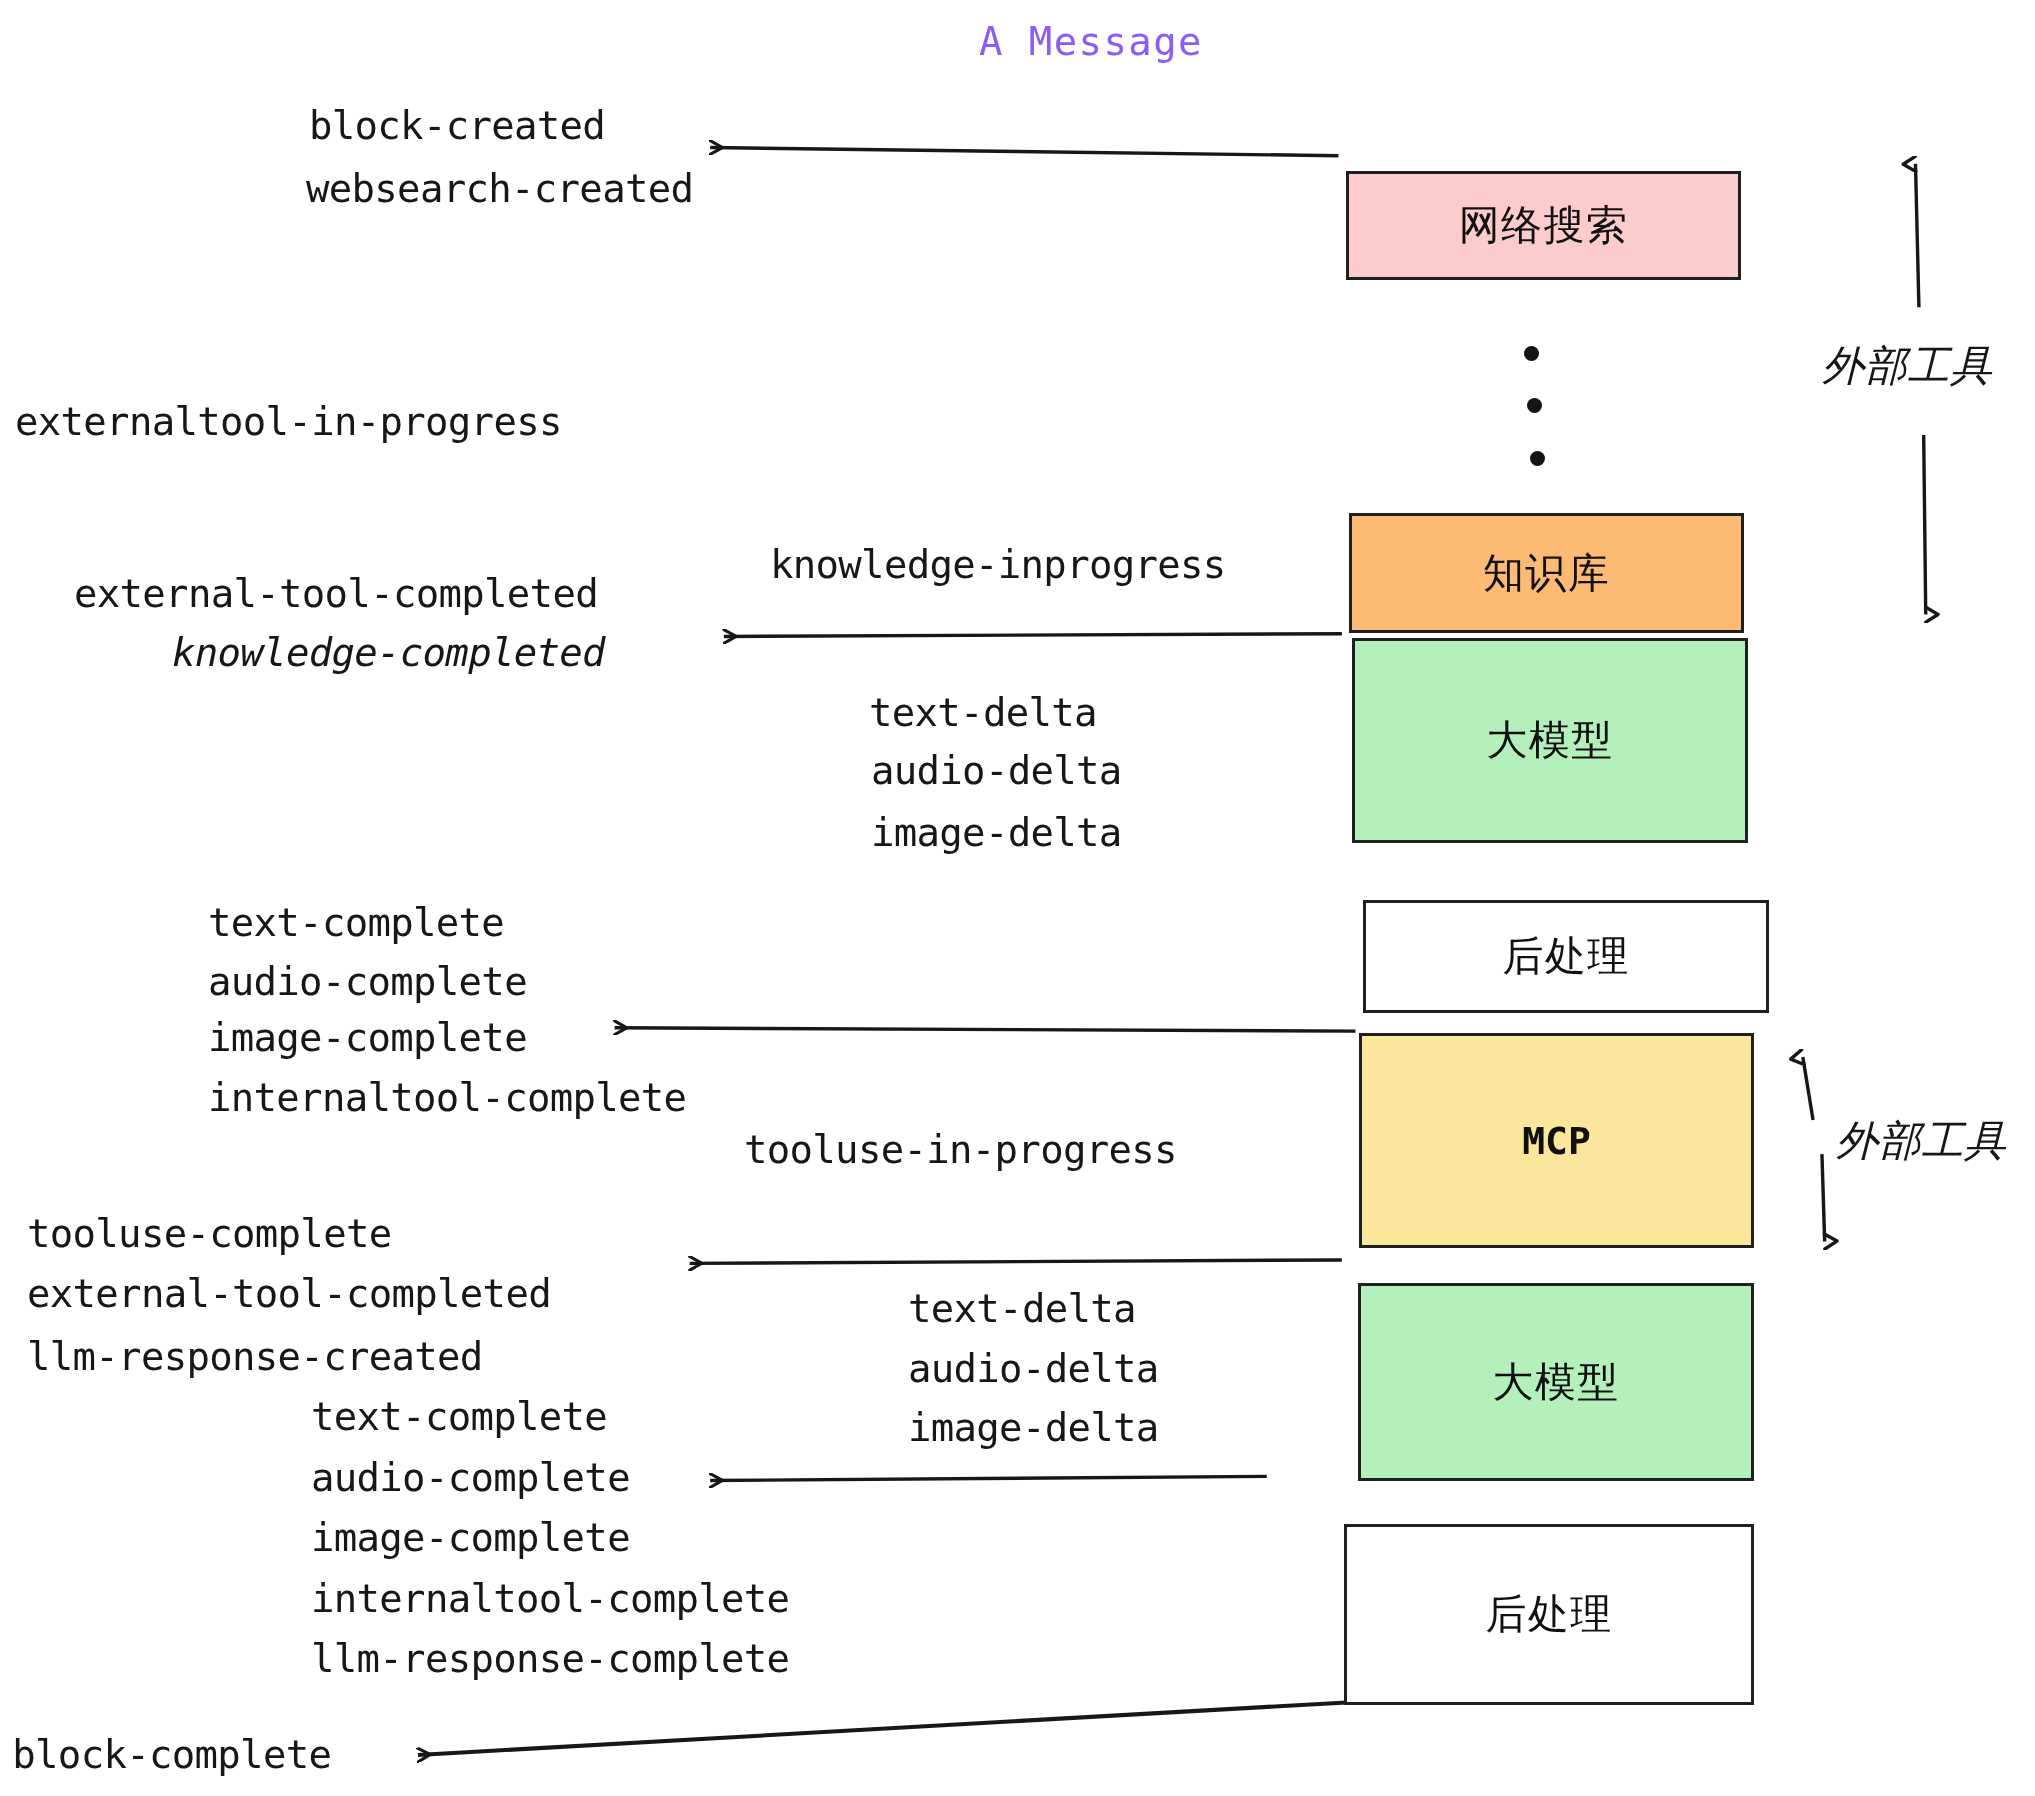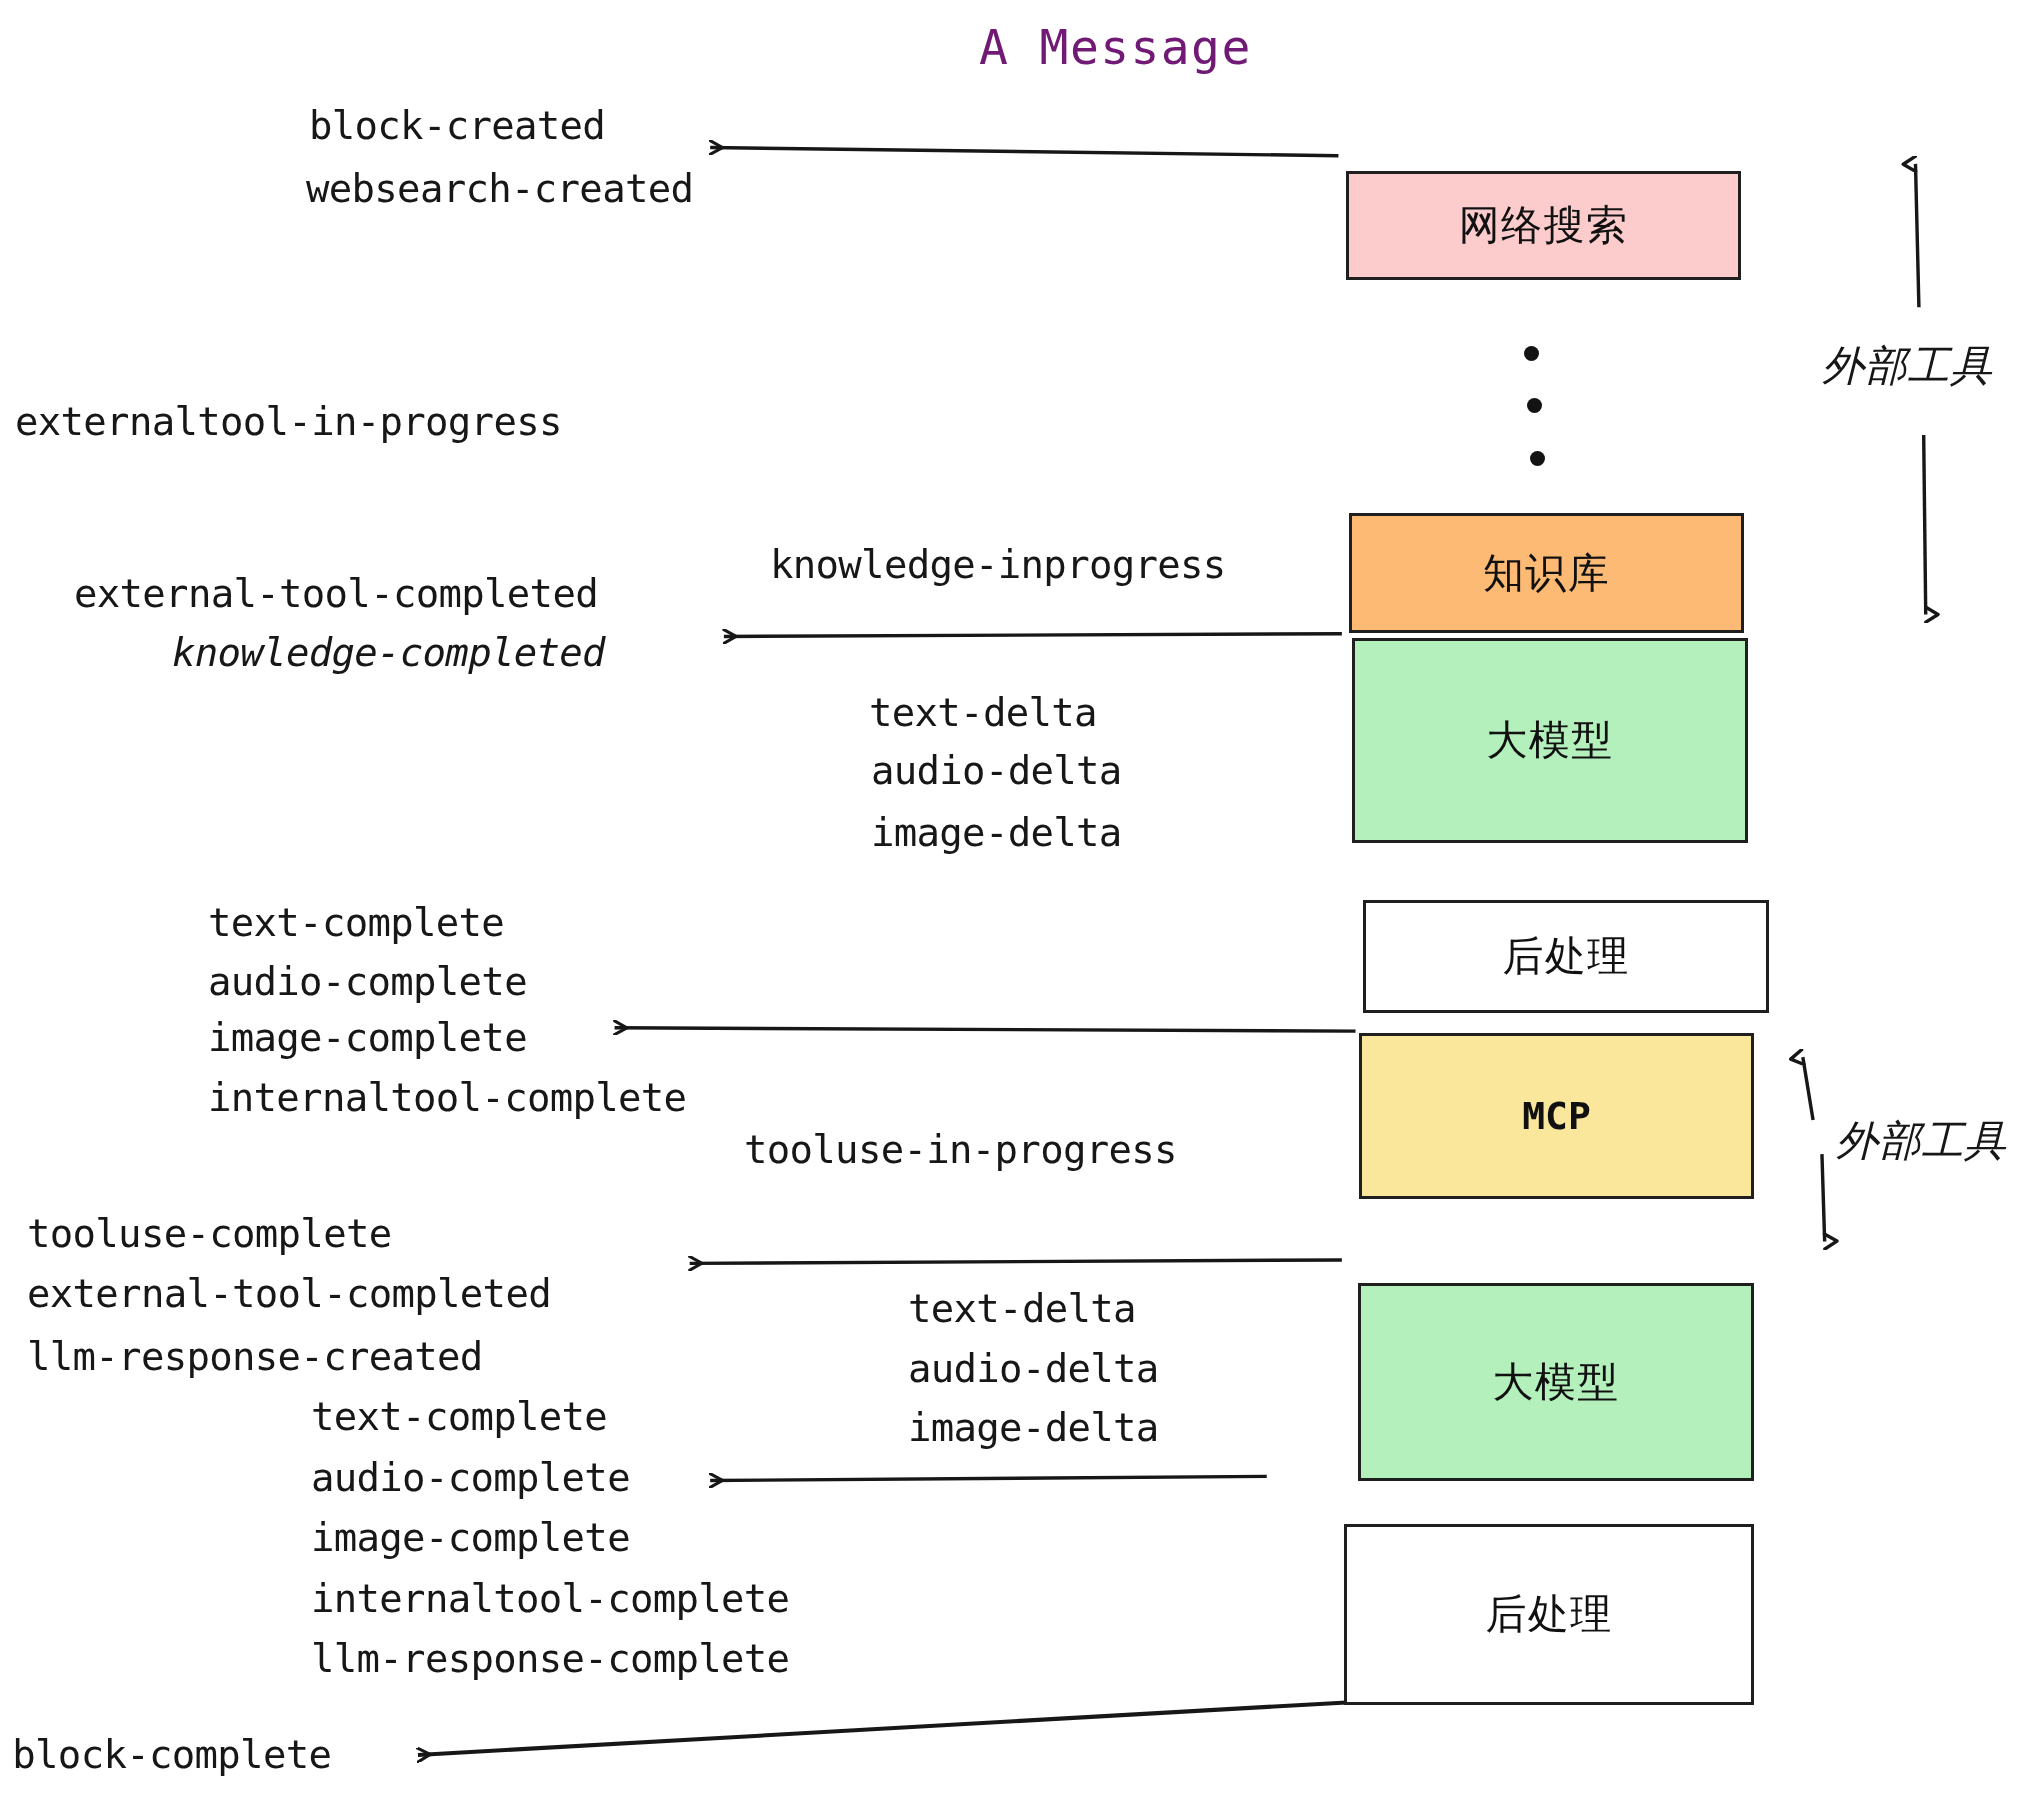--- a/index.html
+++ b/index.html
@@ -19,24 +19,24 @@
     font-family:"DejaVu Sans Mono","Liberation Mono",monospace;
     font-size:39px;
     line-height:1;
     letter-spacing:-0.7px;
     white-space:nowrap;
     color:#171717;
   }
   .title{
     position:absolute;
     font-family:"DejaVu Sans Mono","Liberation Mono",monospace;
-    font-size:48px;
+    font-size:39px;
     letter-spacing:1.4px;
     white-space:nowrap;
-    color:#701a75;
+    color:#8b5cf6;
   }
   .box{
     position:absolute;
     box-sizing:border-box;
     border:3.4px solid #1f1f1f;
     display:flex;
     align-items:center;
     justify-content:center;
     font-family:"DejaVu Sans","Liberation Sans",sans-serif;
     font-size:41px;
@@ -122,21 +122,21 @@
   </div>
 
   <div class="box" style="left:1352px; top:638px; width:396px; height:205px; background:#B4F0BC;">
     <span>大模型</span>
   </div>
 
   <div class="box" style="left:1363px; top:900px; width:406px; height:113px; background:#FFFFFF;">
     <span>后处理</span>
   </div>
 
-  <div class="box mcp" style="left:1359px; top:1033px; width:395px; height:166px; background:#FAE79B;">
+  <div class="box mcp" style="left:1359px; top:1033px; width:395px; height:215px; background:#FAE79B;">
     <span>MCP</span>
   </div>
 
   <div class="box" style="left:1358px; top:1283px; width:396px; height:198px; background:#B4F0BC;">
     <span>大模型</span>
   </div>
 
   <div class="box" style="left:1344px; top:1524px; width:410px; height:181px; background:#FFFFFF;">
     <span>后处理</span>
   </div>

